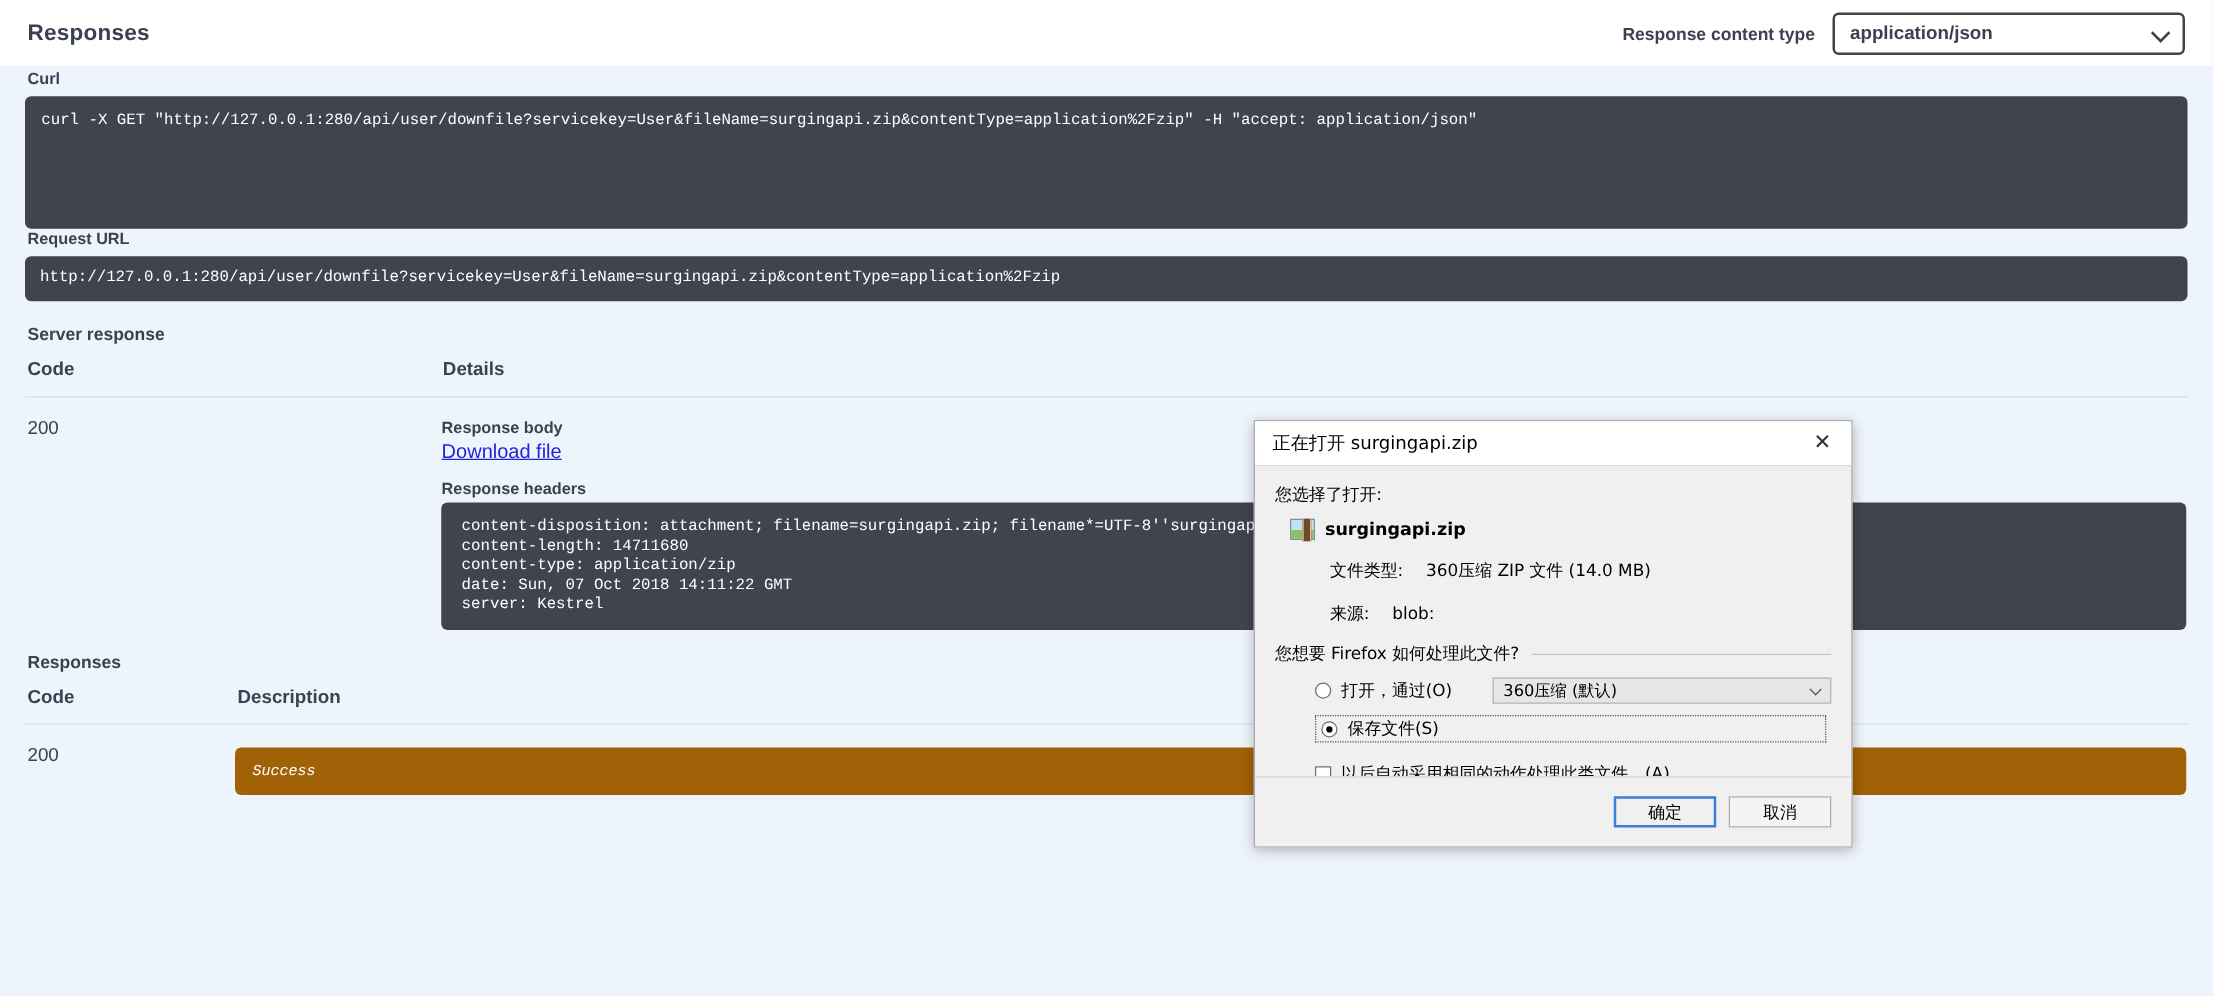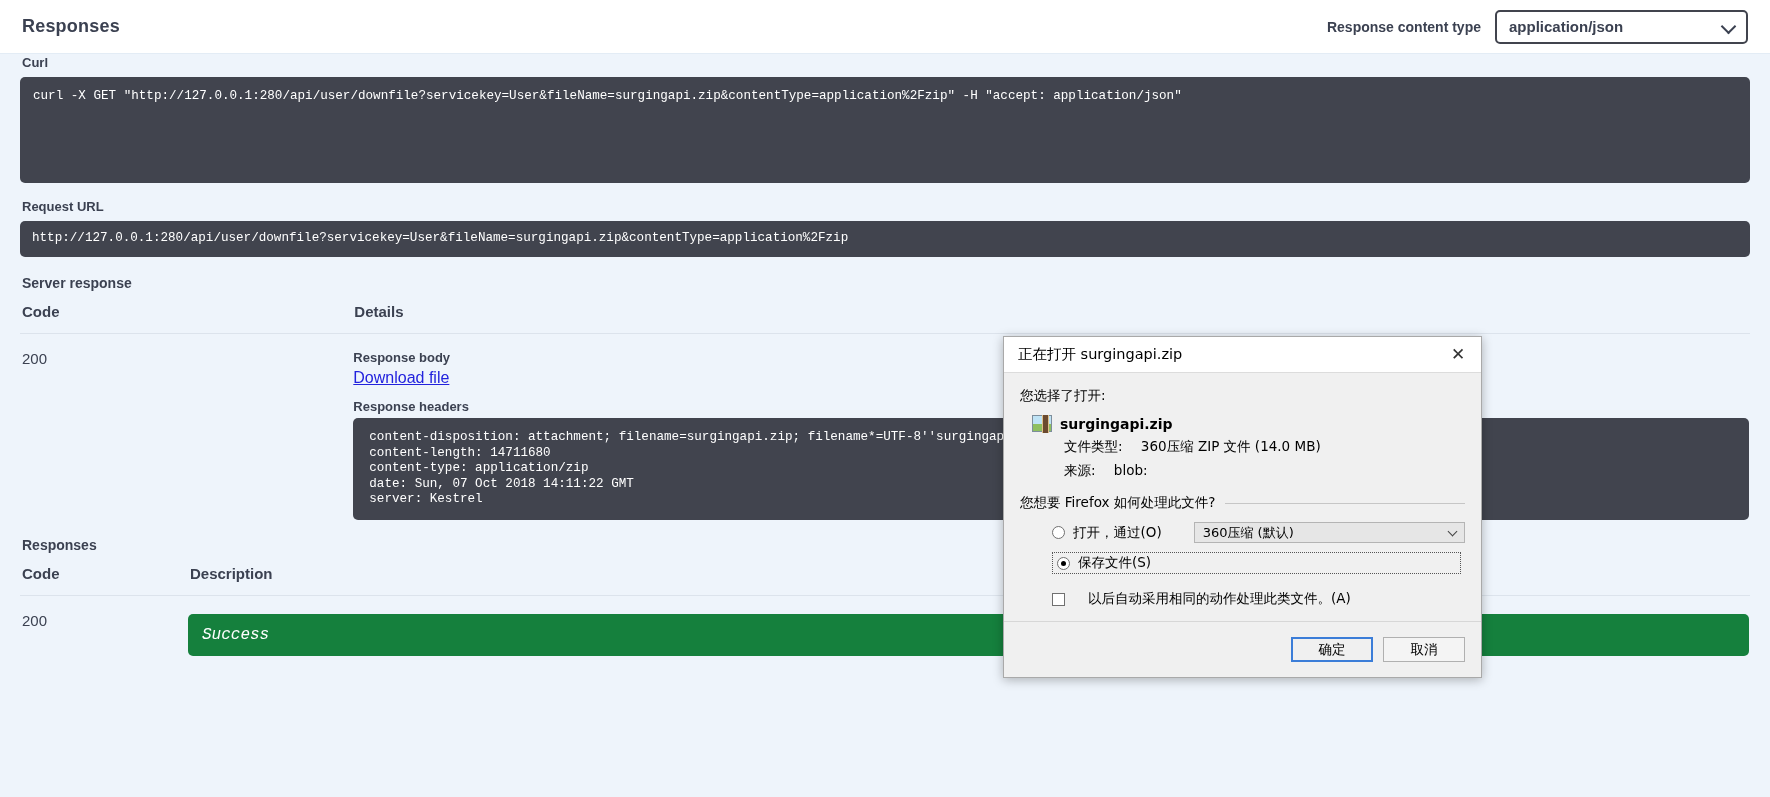--- a/index.html
+++ b/index.html
@@ -34,21 +34,21 @@
     display: flex;
     align-items: center;
     gap: 14px;
   }
   .content-type-label {
     font-size: 14px;
     font-weight: bold;
     color: #3b4151;
   }
   .content-type-select {
-    width: 253px;
+    width: 282px;
     height: 34px;
     border: 2px solid #41444e;
     border-radius: 5px;
     background: #ffffff;
     display: flex;
     align-items: center;
     justify-content: space-between;
     padding: 0 10px 0 12px;
     font-size: 15px;
     font-weight: bold;
@@ -87,21 +87,21 @@
     font-family: "Liberation Mono", monospace;
     font-size: 12.6px;
     line-height: 15.5px;
     padding: 12px 12px 12px 13px;
     white-space: pre;
     overflow: hidden;
   }
   .curl-block { height: 106px; }
   .url-block { padding: 10px 12px; height: 36px; display:flex; align-items:center; }
 
-  .mt18 { margin-top: 16px; }
+  .mt18 { margin-top: 0; }
 
   .server-response-title {
     font-size: 14px;
     font-weight: bold;
     margin: 18px 0 0 2px;
   }
 
   table.resp-table {
     width: 100%;
     border-collapse: collapse;
@@ -150,26 +150,26 @@
     white-space: pre;
     margin-right: 0;
   }
 
   .responses-2-title {
     font-size: 14px;
     font-weight: bold;
     margin: 16px 0 0 2px;
   }
   .desc-block {
-    background: #15803d;
+    background: #a16207;
     border-radius: 5px;
     color: #ffffff;
     font-family: "Liberation Mono", monospace;
     font-style: italic;
-    font-size: 16px;
+    font-size: 12px;
     padding: 12px 14px;
     margin-top: 2px;
   }
   td.desc-cell { padding-left: 0; }
 
   
   .dialog {
     position: absolute;
     left: 1003px;
     top: 336px;
@@ -220,21 +220,21 @@
     content: "";
     position: absolute;
     left: 9px; top: -1px;
     width: 5px; height: 18px;
     background: #6b4a2f;
     border-left: 1px solid #e0c08a;
     border-right: 1px solid #e0c08a;
   }
   .file-name { font-weight: bold; font-size: 14px; }
   .meta-row {
-    margin: 6px 0 3px 44px;
+    margin: 16px 0 3px 44px;
     font-size: 13.5px;
   }
   .meta-key { display: inline-block; }
   .meta-val { margin-left: 14px; }
 
   .fieldset-line {
     display: flex;
     align-items: center;
     gap: 10px;
     margin: 14px 0 10px 0;
@@ -305,21 +305,21 @@
     flex: 1;
     display: flex;
     align-items: center;
     gap: 8px;
     border: 1px dotted #555;
     padding: 1px 4px;
   }
   .check-row {
     display: flex;
     align-items: center;
-    gap: 23px;
+    gap: 8px;
     margin: 14px 0 0 32px;
   }
   .checkbox {
     width: 13px; height: 13px;
     border: 1px solid #707070;
     background: #fff;
     flex: 0 0 auto;
   }
   .dialog-footer {
     position: absolute;

